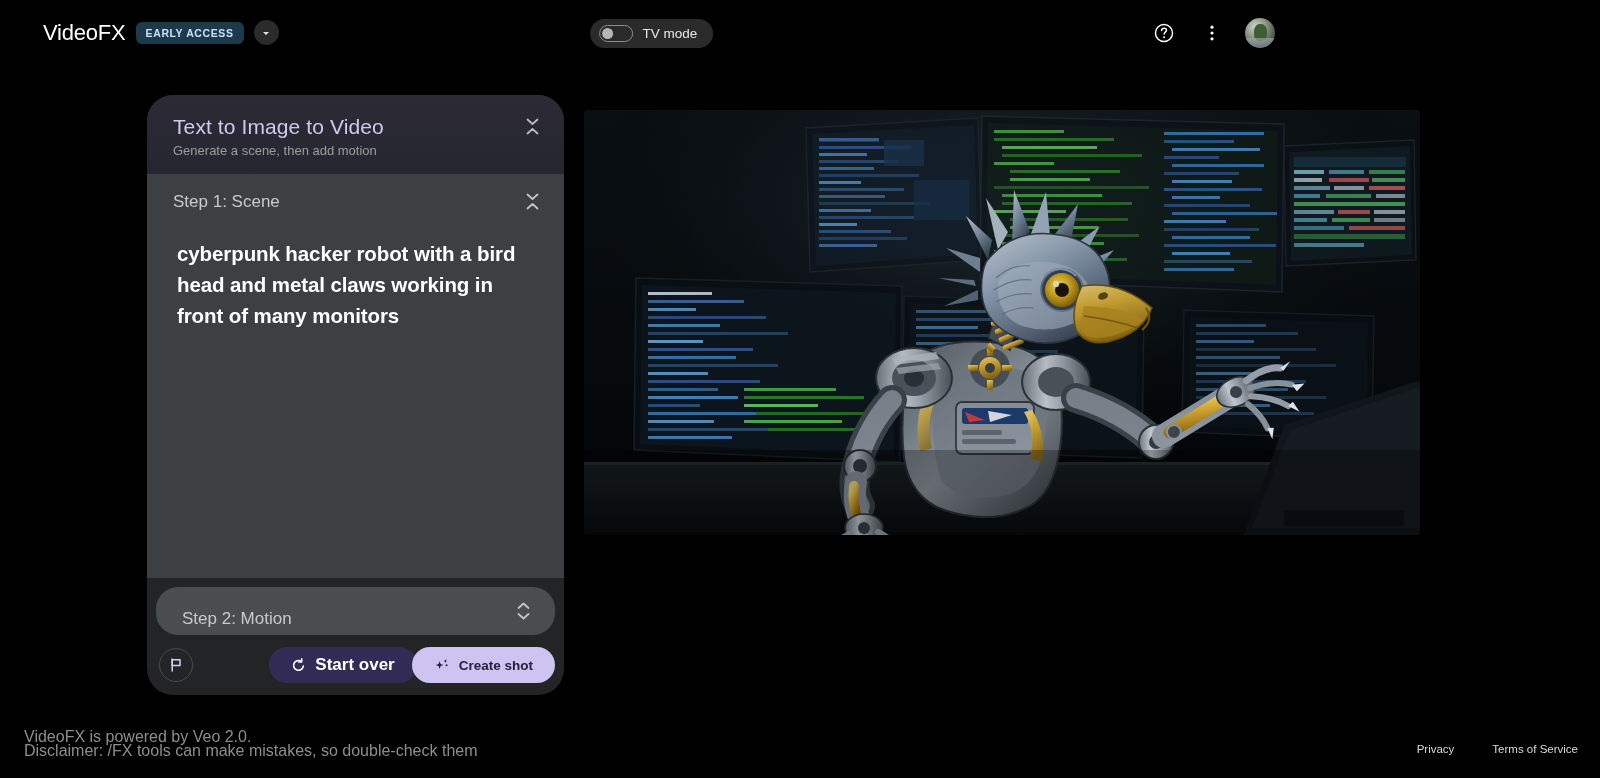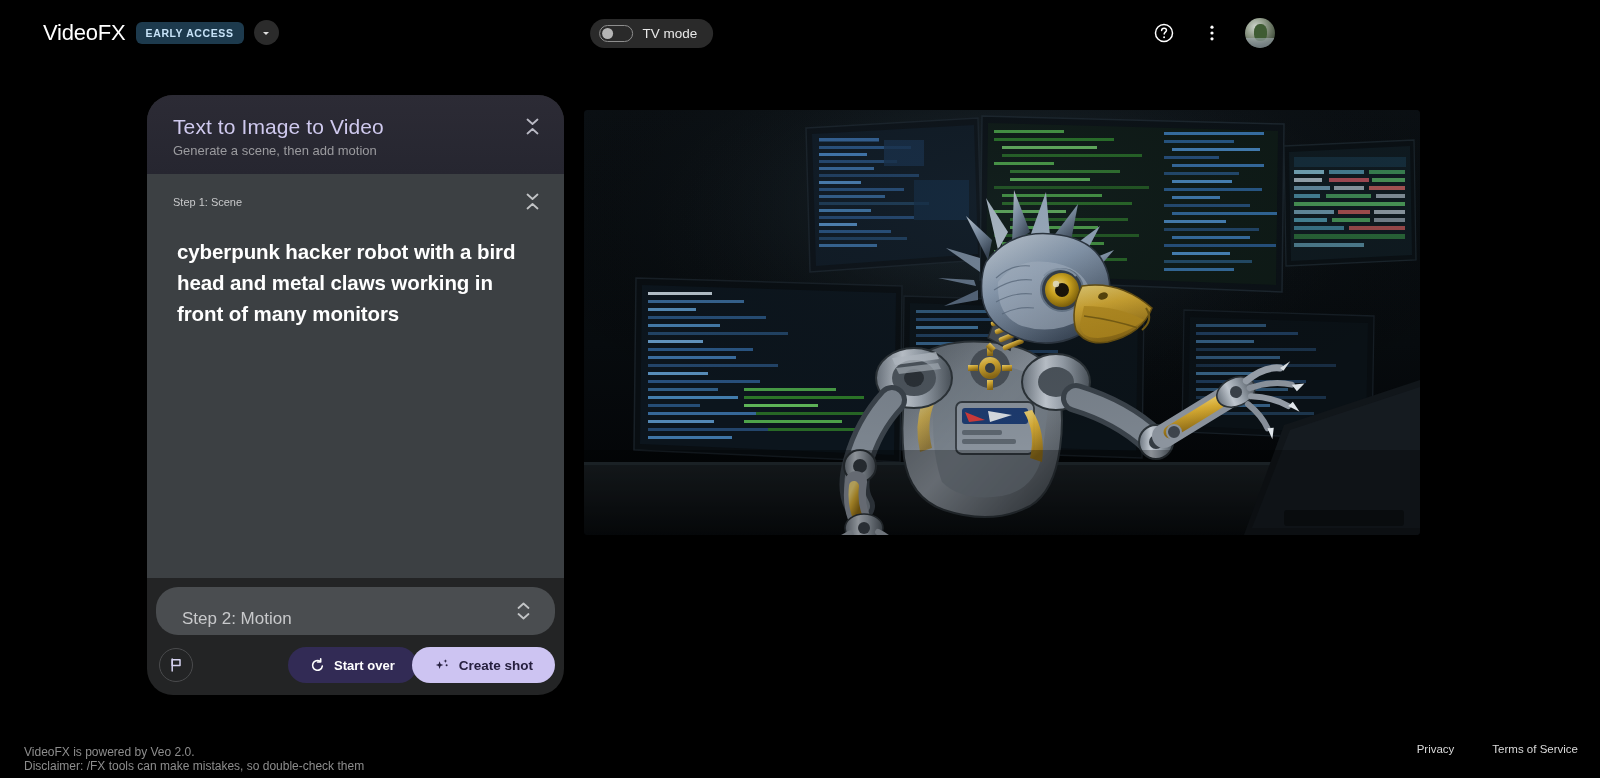--- a/index.html
+++ b/index.html
@@ -97,21 +97,21 @@
     cursor: pointer;
   }
 
   .step1 {
     flex: 1; background: #3c4043; margin: 0; display: flex; flex-direction: column;
     position: relative; min-height: 0;
   }
   .step1-head {
     padding: 18px 26px 10px 26px; position: relative;
   }
-  .step1-title { color: #c8c9cb; font-size: 11px; }
+  .step1-title { color: #c8c9cb; font-size: 17px; }
   .chev-stack2 {
     position: absolute; right: 24px; top: 18px;
     display: flex; flex-direction: column; align-items: center; gap: 1px;
     cursor: pointer;
   }
   .prompt-area {
     flex: 1; padding: 16px 28px 0 30px; min-height: 0; overflow: hidden;
     cursor: text;
   }
   .prompt-text {
@@ -160,42 +160,42 @@
   .flag-btn {
     width: 34px; height: 34px; border-radius: 50%;
     border: 1px solid #4a4b4d; background: transparent;
     display: flex; align-items: center; justify-content: center; cursor: pointer;
   }
   .spacer { flex: 1; }
   .btn-startover {
     display: flex; align-items: center; gap: 9px;
     background: #322b55; color: #ffffff; border: none;
     border-radius: 18px; height: 36px; padding: 0 22px;
-    font-size: 13px; font-family: inherit; font-weight: 700; cursor: pointer;
+    font-size: 17px; font-family: inherit; font-weight: 700; cursor: pointer;
   }
   .btn-createshot {
     display: flex; align-items: center; gap: 9px;
     background: #cdc4f2; color: #26203f; border: none;
     border-radius: 18px; height: 36px; padding: 0 22px;
     font-size: 13.5px; font-family: inherit; font-weight: 700; cursor: pointer;
     margin-left: -14px;
   }
 
   
   .preview {
     position: absolute; left: 584px; top: 110px;
     width: 836px; height: 425px; border-radius: 4px;
     overflow: hidden; background: #05070a; cursor: pointer;
   }
   .preview svg { display: block; width: 100%; height: 100%; }
 
   
   .footer-left {
-    position: absolute; left: 24px; bottom: 5px;
-    color: #8d8d8d; font-size: 12px; line-height: 14px;
+    position: absolute; left: 24px; bottom: 20px;
+    color: #8d8d8d; font-size: 16px; line-height: 14px;
   }
   .footer-right {
     position: absolute; right: 22px; bottom: 23px;
     display: flex; gap: 38px;
   }
   .footer-link {
     color: #d9d9d9; font-size: 11.5px; cursor: pointer; text-decoration: none;
   }
 </style>
 </head>

